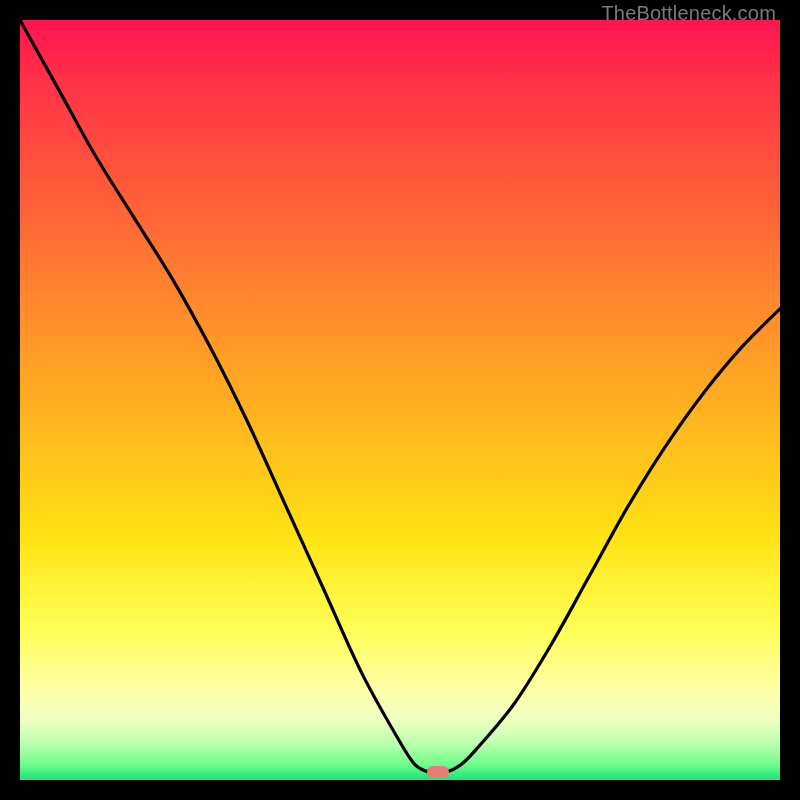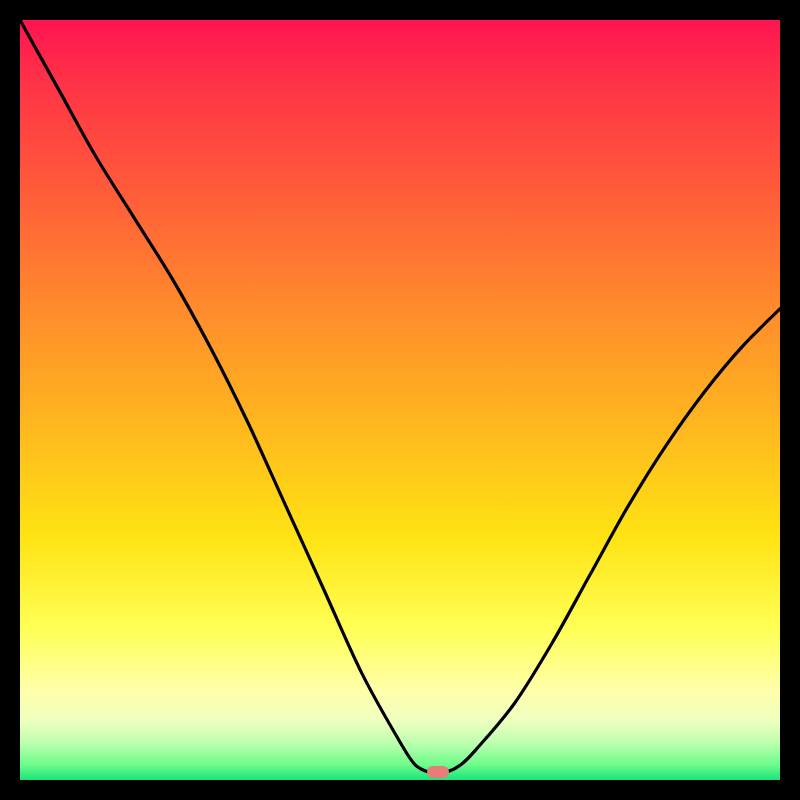--- a/index.html
+++ b/index.html
@@ -62,19 +62,20 @@
     height: 12px;
     border-radius: 6px;
     background: #e77c78;
     transform: translate(-50%, -50%);
   }
 </style>
 </head>
 <body>
 
 <div class="frame">
+  <div class="watermark">TheBottleneck.com</div>
   <div class="plot">
     <svg class="curve" viewBox="0 0 760 760" preserveAspectRatio="none">
       <path fill="none" stroke="#000" stroke-width="3.2" stroke-linecap="round" stroke-linejoin="round" d="M 0.0 0.0 C 6.3 11.4, 25.3 45.6, 38.0 68.4 C 50.7 91.2, 63.3 115.3, 76.0 136.8 C 88.7 158.3, 101.3 177.3, 114.0 197.6 C 126.7 217.9, 139.3 236.9, 152.0 258.4 C 164.7 279.9, 177.3 302.7, 190.0 326.8 C 202.7 350.9, 215.3 376.2, 228.0 402.8 C 240.7 429.4, 253.3 458.5, 266.0 486.4 C 278.7 514.3, 291.3 542.1, 304.0 570.0 C 316.7 597.9, 329.3 628.3, 342.0 653.6 C 354.7 678.9, 371.1 706.8, 380.0 722.0 C 388.9 737.2, 390.1 739.7, 395.2 744.8 C 400.3 749.9, 405.3 751.1, 410.4 752.4 C 415.5 753.7, 420.5 753.7, 425.6 752.4 C 430.7 751.1, 435.7 748.6, 440.8 744.8 C 445.9 741.0, 447.1 739.7, 456.0 729.6 C 464.9 719.5, 481.3 701.7, 494.0 684.0 C 506.7 666.3, 519.3 644.7, 532.0 623.2 C 544.7 601.7, 557.3 577.6, 570.0 554.8 C 582.7 532.0, 595.3 507.9, 608.0 486.4 C 620.7 464.9, 633.3 444.6, 646.0 425.6 C 658.7 406.6, 671.3 388.9, 684.0 372.4 C 696.7 355.9, 709.3 340.7, 722.0 326.8 C 734.7 312.9, 753.7 295.1, 760.0 288.8"></path>
     </svg>
     <div class="marker" style="left:418.00000000000006px; top:752.4px;"></div>
   </div>
 </div>
 
 </body></html>

